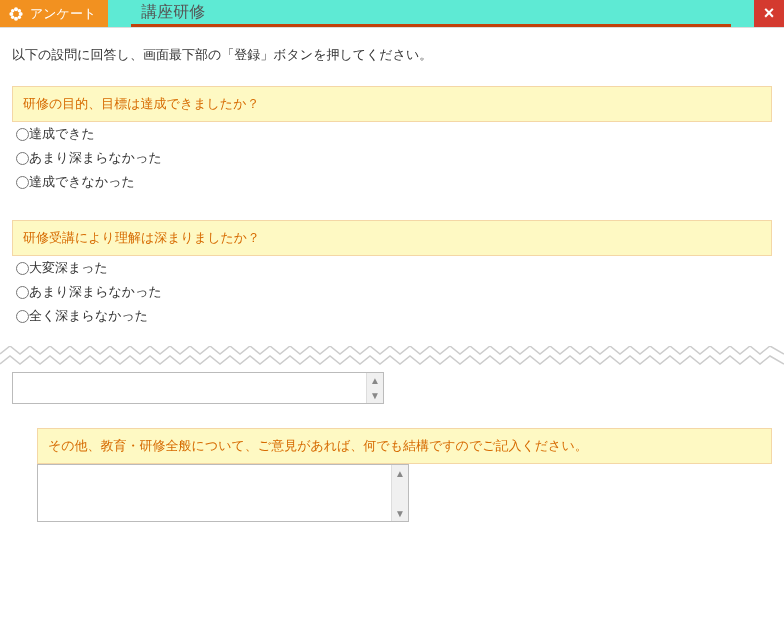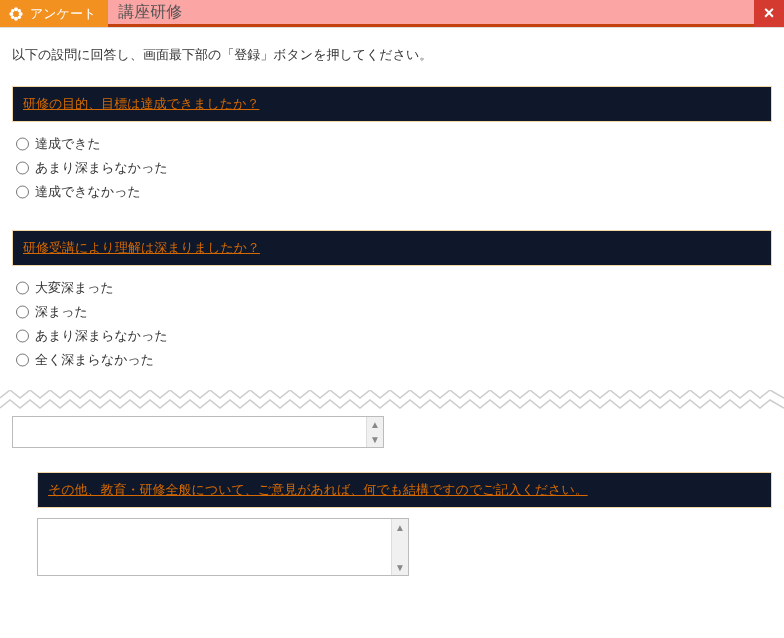--- a/index.html
+++ b/index.html
@@ -7,22 +7,23 @@
       font-family: "Meiryo", "MS PGothic", sans-serif;
       font-size: 13px;
       background: #fff;
       width: 784px;
       color: #333;
     }
     .titlebar {
       display: flex;
       align-items: stretch;
       height: 28px;
-      background: #fca5a5;
+      background: #5eead4;
       border-bottom: 1px solid #ddd;
+      gap: 23px;
     }
     .titlebar-left {
       background: #f29120;
       color: #fff;
       display: flex;
       align-items: center;
       padding: 0 12px 0 8px;
       gap: 6px;
       font-size: 13px;
     }
@@ -56,34 +57,33 @@
     }
     .instruction {
       color: #333;
       margin-bottom: 22px;
       font-size: 13px;
     }
     .qblock {
       margin-bottom: 26px;
     }
     .qheader {
-      background: #0f172a;
+      background: #fef9c3;
       border: 1px solid #f4d7a6;
       padding: 8px 10px;
       color: #d66a00;
       font-size: 13px;
-      margin-bottom: 10px;
-      text-decoration: underline;
+      margin-bottom: 0;
     }
     .options {
       padding-left: 4px;
     }
     .opt {
       display: flex;
-      gap: 6px;
+      align-items: center;
       padding: 3px 0;
       font-size: 13px;
       color: #333;
     }
     .opt input[type=radio] {
       margin: 0;
     }
     .zigzag {
       height: 22px;
       position: relative;
@@ -189,24 +189,20 @@
 
   <div class="qblock">
     <div class="qheader">研修受講により理解は深まりましたか？</div>
     <div class="options">
       <label class="opt">
         <input type="radio" name="q2" style="">
         <span>大変深まった</span>
       </label>
       <label class="opt">
         <input type="radio" name="q2" style="">
-        <span>深まった</span>
-      </label>
-      <label class="opt">
-        <input type="radio" name="q2" style="">
         <span>あまり深まらなかった</span>
       </label>
       <label class="opt">
         <input type="radio" name="q2" style="">
         <span>全く深まらなかった</span>
       </label>
     </div>
   </div>
 
   <div class="zigzag">

